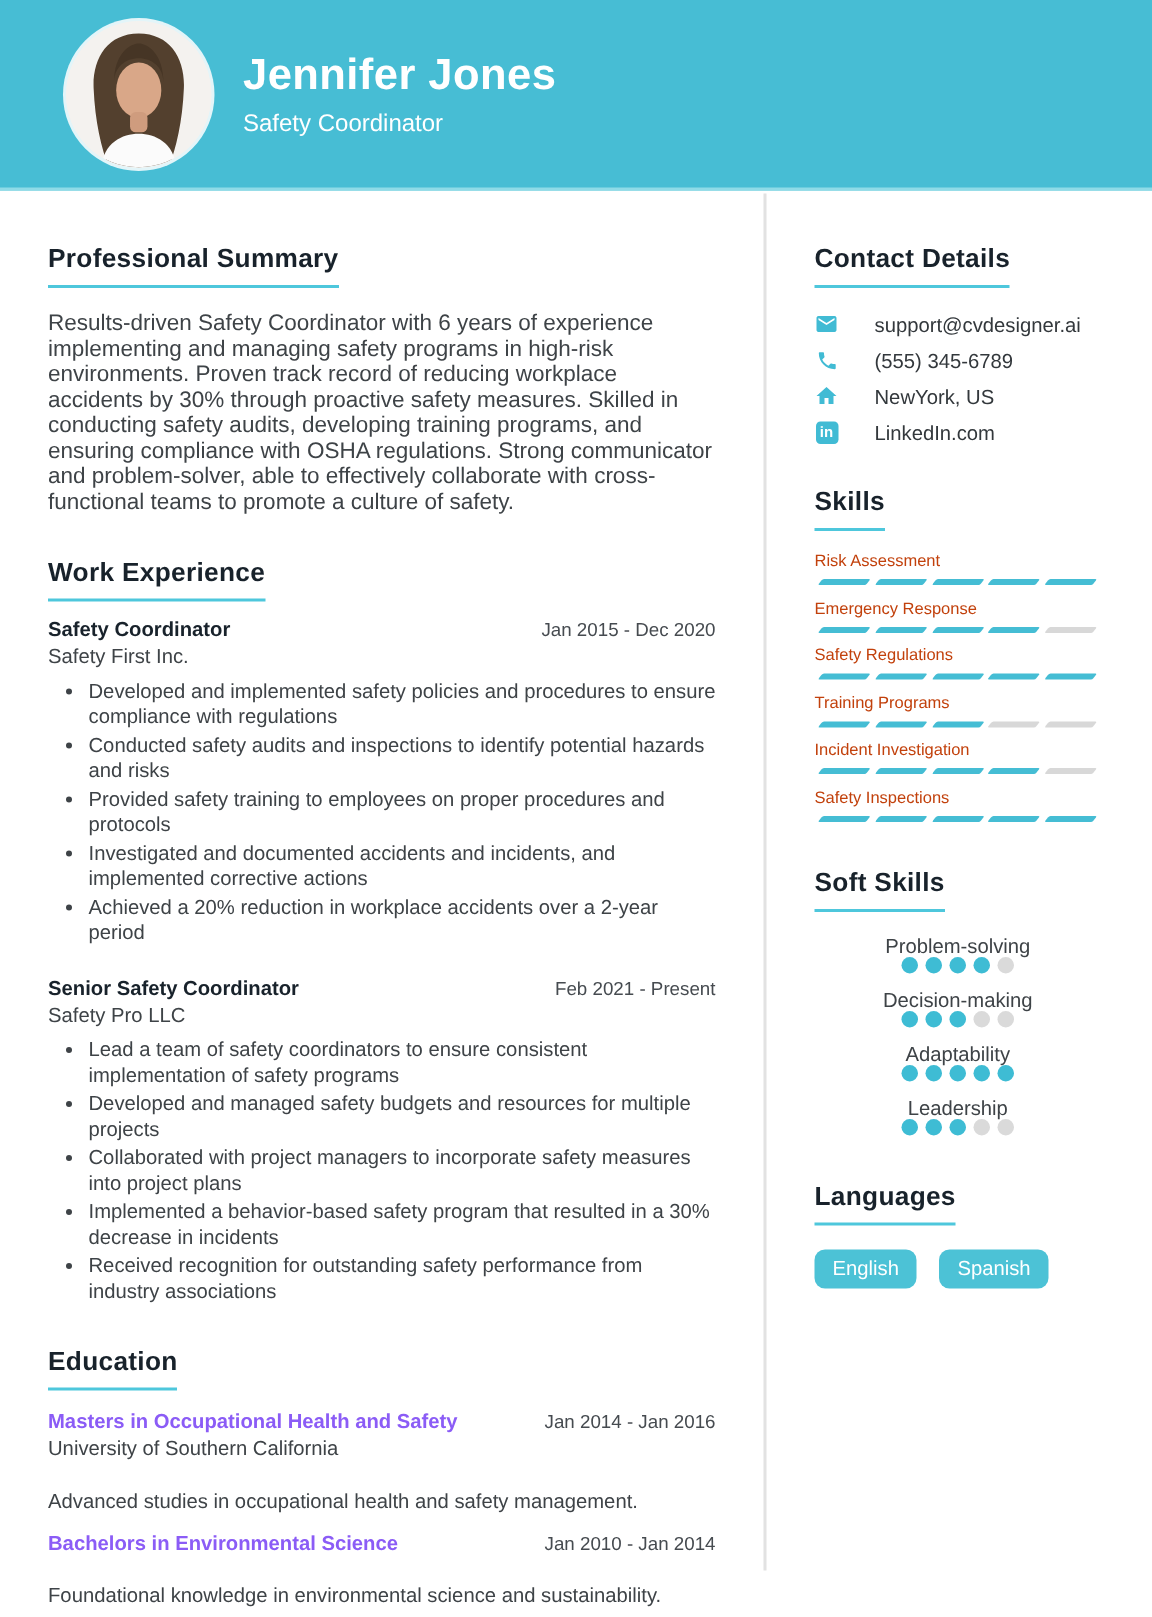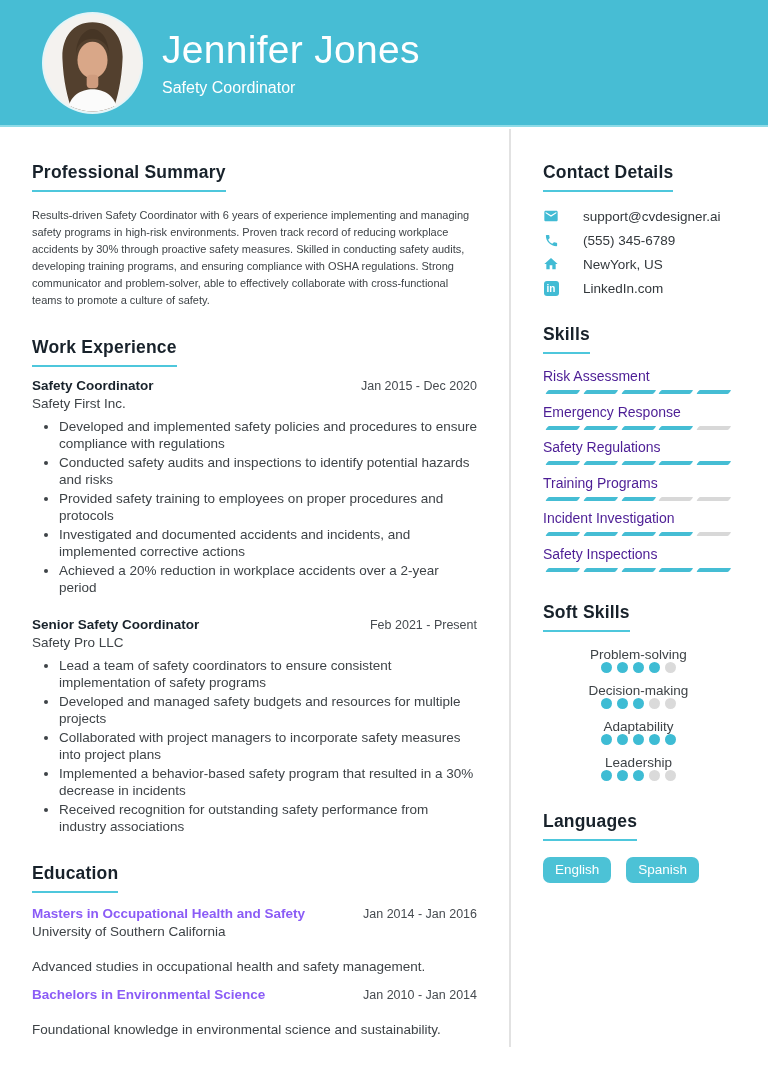--- a/index.html
+++ b/index.html
@@ -27,21 +27,21 @@
     border-radius: 50%;
     margin-left: 44px;
     margin-top: 1px;
     background: #f4f2ef;
     overflow: hidden;
     flex-shrink: 0;
     box-shadow: 0 0 0 2px rgba(255,255,255,0.85);
   }
   .avatar svg { display: block; width: 100%; height: 100%; }
   .header-text { margin-left: 21px; color: #ffffff; }
-  .header-name { margin: 0 0 7px 0; font-size: 39px; font-weight: normal; letter-spacing: 0.3px; }
+  .header-name { margin: 0 0 7px 0; font-size: 29px; font-weight: bold; letter-spacing: 0.3px; }
   .header-role { font-size: 16px; font-weight: 400; }
 
   
   .divider-v {
     position: absolute;
     left: 509px; top: 129px;
     width: 2px; height: 918px;
     background: #e2e2e2;
   }
   .columns { display: flex; padding: 0 47px 0 32px; }
@@ -58,21 +58,21 @@
     font-weight: 700;
     color: #18222b;
     letter-spacing: 0.2px;
     border-bottom: 2px solid #4ec7dc;
     padding-bottom: 7px;
   }
 
   
   .summary-text {
     margin: 15px 0 0 0;
-    font-size: 11px;
+    font-size: 15px;
     line-height: 17px;
     color: #3e4347;
   }
 
   
   .job { margin-top: 11px; }
   .job + .job { margin-top: 21px; }
   .job-head { display: flex; justify-content: space-between; align-items: baseline; }
   .job-title { font-size: 13.5px; font-weight: 700; color: #18222b; }
   .job-dates { font-size: 12.5px; color: #464b50; }
@@ -106,21 +106,21 @@
   .li-badge {
     display: inline-flex; width: 15px; height: 15px;
     background: #41bbd4; color: #fff; border-radius: 3px;
     font-size: 10px; font-weight: bold;
     align-items: center; justify-content: center;
   }
 
   
   .skills-list { margin-top: 14px; }
   .skill { margin-bottom: 10px; }
-  .skill-name { font-size: 14px; color: #4c1d95; margin-bottom: 6px; }
+  .skill-name { font-size: 11px; color: #c2410c; margin-bottom: 6px; }
   .skill-bar { display: flex; gap: 6px; padding: 0 4px; }
   .seg { flex: 1; height: 3.5px; background: #d8d8d8; transform: skewX(-38deg); border-radius: 1px; }
   .seg.filled { background: #45bdd4; }
 
   
   .soft-list { margin-top: 15px; }
   .soft-row { display: flex; justify-content: space-between; align-items: center; margin-bottom: 10px; flex-direction: column; }
   .soft-name { font-size: 13.5px; color: #3e4347; }
   .dots { display: flex; gap: 5px; }
   .dot { width: 11px; height: 11px; border-radius: 50%; background: #dadada; }

